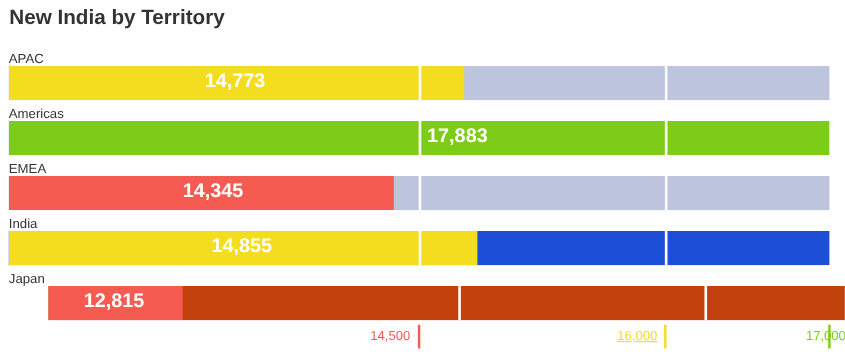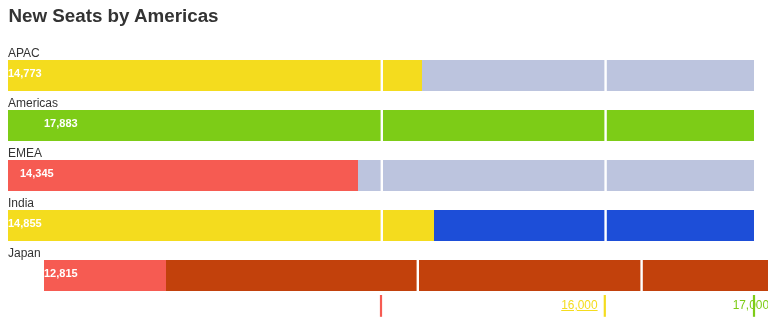--- a/index.html
+++ b/index.html
@@ -64,24 +64,24 @@
     left: 0;
     top: 0;
     height: 31px;
   }
   .value-label {
     position: absolute;
     left: 0;
     top: -0.6px;
     height: 31px;
     line-height: 28.4px;
-    font-size: 11px;
+    font-size: 18px;
     font-weight: bold;
     color: #ffffff;
-    text-align: left;
+    text-align: center;
     white-space: nowrap;
   }
   .sep-layer {
     position: absolute;
     left: 0;
     top: 0;
     width: 746px;
     height: 31px;
   }
   .axis {
@@ -106,21 +106,21 @@
     line-height: 12px;
     white-space: nowrap;
     text-align: right;
   }
 </style>
 </head>
 <body>
 
 <div class="chart">
 
-  <div class="chart-title">New Seats by Americas</div>
+  <div class="chart-title">New India by Territory</div>
 
   <div class="plot">
 
     <div class="row" style="top: 46px; padding-left: 32px;">
       <div class="row-label">APAC</div>
       <div class="track" style="background: rgb(188, 196, 222);">
         <div class="fill" style="width: 413.732px; background: rgb(244, 220, 30);"></div>
         <svg class="sep-layer" width="746" height="31">
           <rect y="0" width="2.4" height="31" fill="#ffffff" x="372.60"></rect>
           <rect y="0" width="2.4" height="31" fill="#ffffff" x="596.40"></rect>
@@ -183,17 +183,18 @@
     </div>
 
   </div>
 
   <div class="axis">
     <svg class="tick-layer" width="768" height="23">
       <rect class="tick-mark" y="0" width="2.2" height="21.8" x="379.90" fill="#f65b52"></rect>
       <rect class="tick-mark" y="0" width="2.2" height="21.8" x="603.70" fill="#f4dc1e"></rect>
       <rect class="tick-mark" y="0" width="2.2" height="21.8" x="752.90" fill="#7dcc17"></rect>
     </svg>
+    <div class="tick-text" style="left: 273px; color: rgb(246, 91, 82);">14,500</div>
     <div class="tick-text" style="left: 497.6px; color: rgb(244, 220, 30); text-decoration: underline;">16,000</div>
     <div class="tick-text" style="left: 669px; color: rgb(125, 204, 23);">17,000</div>
   </div>
 
 </div>
 
 </body></html>

